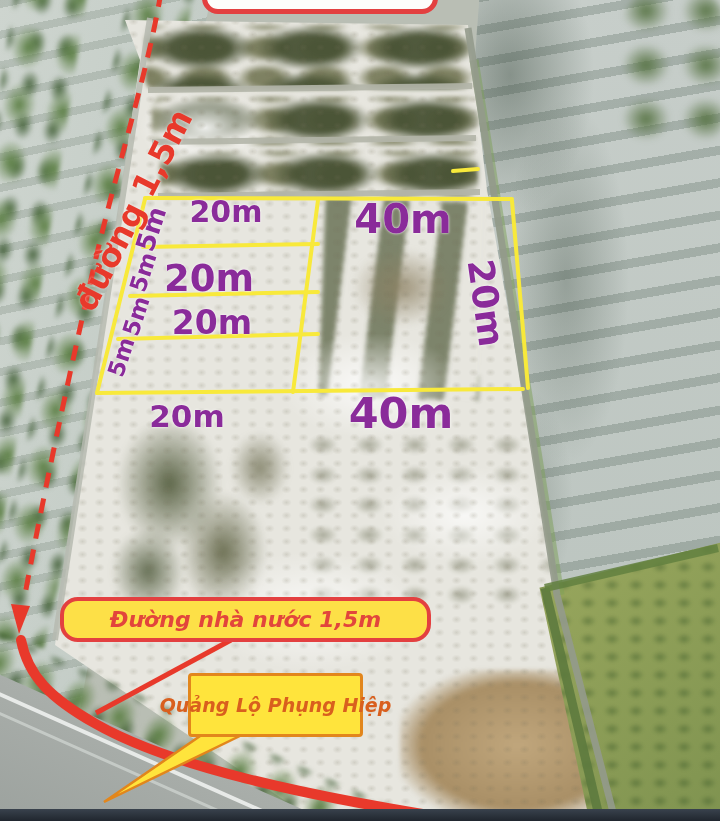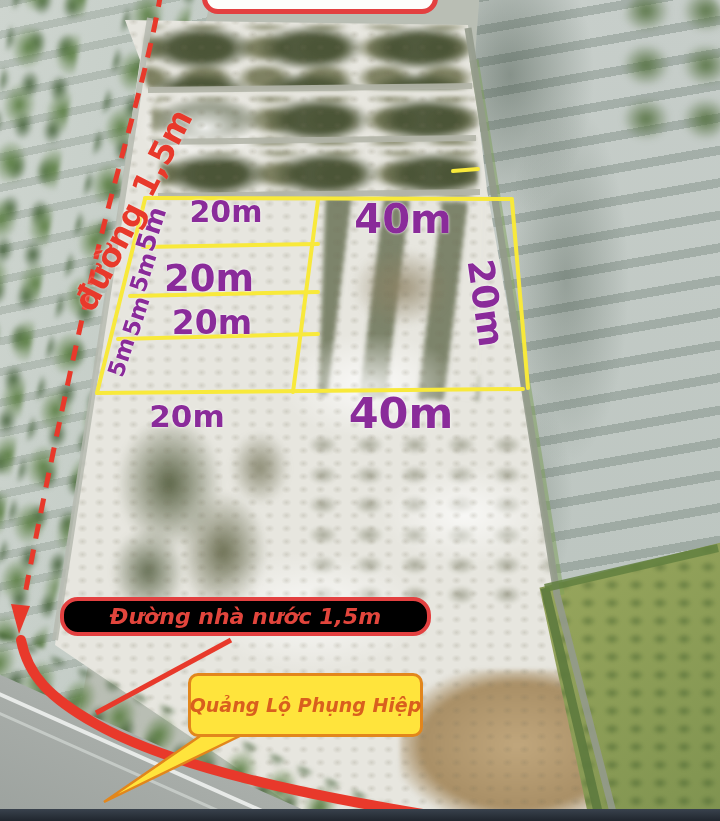--- a/index.html
+++ b/index.html
@@ -98,25 +98,25 @@
     color:var(--measure-purple);
     text-shadow:0 0 3px rgba(255,255,255,.75),0 0 1px rgba(255,255,255,.9);
     transform:translate(-50%,-50%);}
   .redlbl{position:absolute;z-index:6;font-weight:bold;white-space:nowrap;
     color:var(--annotation-red);
     text-shadow:0 0 3px rgba(255,255,255,.6);}
   .box{position:absolute;display:flex;align-items:center;justify-content:center;
     font-weight:bold;font-style:italic;white-space:nowrap;}
   #top-box{left:202px;top:-24px;width:236px;height:38px;background:#fdfdfb;
     border:5px solid var(--pill-border-red);border-radius:16px;z-index:5;}
-  #pill{left:60px;top:597px;width:371px;height:39px;background:#000000;
+  #pill{left:60px;top:597px;width:371px;height:45px;background:#fde047;
     border:4px solid var(--pill-border-red);border-radius:18px;
     color:var(--pill-text-red);font-size:22px;z-index:5;}
-  #ybox{left:188px;top:673px;width:235px;height:64px;background:var(--callout-yellow-bg);
-    border:3px solid var(--callout-yellow-border);border-radius:10px;
+  #ybox{left:188px;top:673px;width:175px;height:64px;background:var(--callout-yellow-bg);
+    border:3px solid var(--callout-yellow-border);border-radius:4px;
     color:var(--callout-yellow-text);font-size:19px;z-index:5;}
 </style>
 </head>
 <body>
 
 <div id="stage">
 
   <div class="ph" id="water-left"></div>
   <div class="ph" id="water-right"></div>
   <div class="ph treestrip" id="trees-a"></div>

